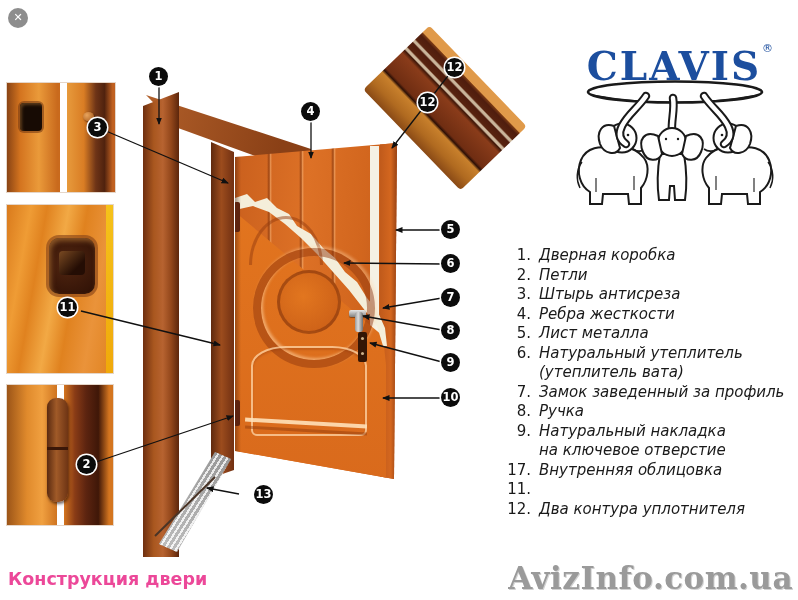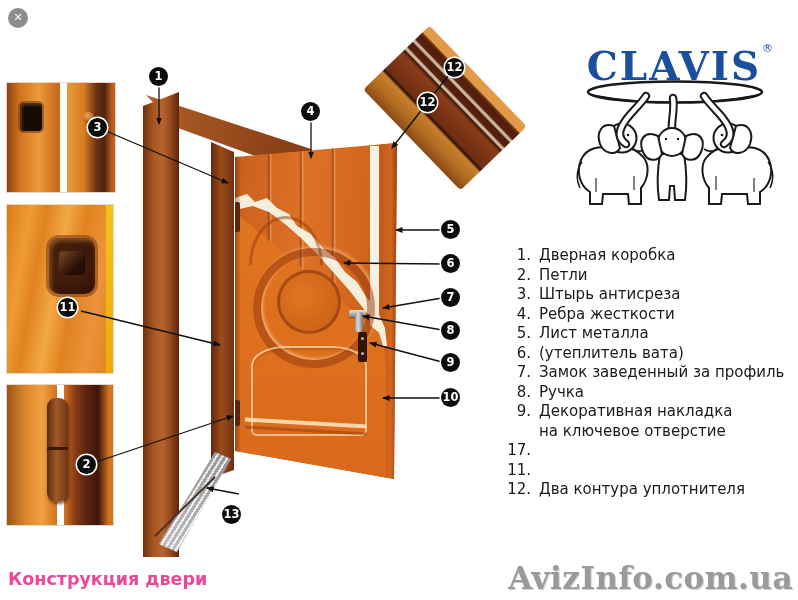--- a/index.html
+++ b/index.html
@@ -19,21 +19,21 @@
 
   
   .badge{position:absolute;width:19px;height:19px;border-radius:50%;background:#0b0b0b;color:#fff;
          font-weight:bold;font-size:11.5px;line-height:19px;text-align:center;z-index:7;
          box-shadow:0 0 0 1.5px #fff;}
 
   
   #list{left:494px;top:246px;width:300px;font-size:15px;line-height:19.5px;color:#1a1a1a;}
   .lrow{display:flex;}
   .lnum{width:37px;text-align:right;padding-right:8px;flex:none;}
-  .ltxt,.l1{display:block;}
+  .ltxt,.l1{display:block;font-style:italic;}
 
   #caption{left:8px;top:569px;font-size:17.5px;font-weight:bold;color:#ec4899;}
   #watermark{right:5px;top:560px;font-family:"DejaVu Serif","Liberation Serif",serif;
              font-weight:bold;font-size:31px;color:#9a9a9a;letter-spacing:.5px;
              text-shadow:1px 1px 0 #d2d2d2;margin-left:36px;}
 
   
   #leaf{left:233px;top:140px;width:167px;height:345px;
         clip-path:polygon(2px 17px,164px 3px,161px 339px,2px 311px);
         background:linear-gradient(95deg,#c95f1d,#dd7126 40%,#d2661e 70%,#b9541a);}
@@ -156,21 +156,21 @@
   <div class="badge" style="left:301px;top:102px;">4</div>
   <div class="badge" style="left:441px;top:220px;">5</div>
   <div class="badge" style="left:441px;top:254px;">6</div>
   <div class="badge" style="left:441px;top:288px;">7</div>
   <div class="badge" style="left:441px;top:321px;">8</div>
   <div class="badge" style="left:441px;top:353px;">9</div>
   <div class="badge" style="left:441px;top:388px;">10</div>
   <div class="badge" style="left:58px;top:298px;">11</div>
   <div class="badge" style="left:445px;top:58px;">12</div>
   <div class="badge" style="left:418px;top:93px;">12</div>
-  <div class="badge" style="left:222px;top:485px;margin-top:20px;">13</div>
+  <div class="badge" style="left:254px;top:485px;">13</div>
 
   <svg class="abs" style="left:558px;top:34px;" width="232" height="180" viewBox="0 0 232 180">
     <text x="116" y="46" text-anchor="middle" font-family="DejaVu Serif, Liberation Serif, serif" font-size="39" font-weight="bold" letter-spacing="2" fill="#1c4e9e">CLAVIS</text>
     <text x="204" y="18" font-size="11" fill="#1c4e9e">®</text>
 
     <ellipse cx="117" cy="58" rx="87" ry="10.5" fill="#fff" stroke="#1a1a1a" stroke-width="2.6"></ellipse>
     <path d="M 33 61 Q 117 76 201 61" stroke="#1a1a1a" stroke-width="1.3" fill="none"></path>
 
     <g id="elephant-side" stroke="#1a1a1a" stroke-width="2" fill="#fff">
       <path d="M58,116 C42,110 28,114 23,126 C18,138 22,152 32,158 L32,170 L44,170 L45,160 L70,160 L71,170 L83,170 L83,154 C90,146 92,132 86,124 C78,114 68,112 58,116 Z"></path>
@@ -225,44 +225,48 @@
       </div>
     <div class="lrow">
         <span class="lnum">5.</span>
         <span class="ltxt">
           <span class="l1">Лист металла</span>
         </span>
       </div>
     <div class="lrow">
         <span class="lnum">6.</span>
         <span class="ltxt">
+          <span class="l1">Натуральный утеплитель</span>
           <span class="l1">(утеплитель вата)</span>
         </span>
       </div>
     <div class="lrow">
         <span class="lnum">7.</span>
         <span class="ltxt">
           <span class="l1">Замок заведенный за профиль</span>
         </span>
       </div>
     <div class="lrow">
         <span class="lnum">8.</span>
         <span class="ltxt">
           <span class="l1">Ручка</span>
         </span>
       </div>
     <div class="lrow">
         <span class="lnum">9.</span>
         <span class="ltxt">
-          <span class="l1">Декоративная накладка</span>
+          <span class="l1">Натуральный накладка</span>
           <span class="l1">на ключевое отверстие</span>
         </span>
       </div>
     <div class="lrow">
         <span class="lnum">17.</span>
+        <span class="ltxt">
+          <span class="l1">Внутренняя облицовка</span>
+        </span>
       </div>
     <div class="lrow">
         <span class="lnum">11.</span>
       </div>
     <div class="lrow">
         <span class="lnum">12.</span>
         <span class="ltxt">
           <span class="l1">Два контура уплотнителя</span>
         </span>
       </div>

